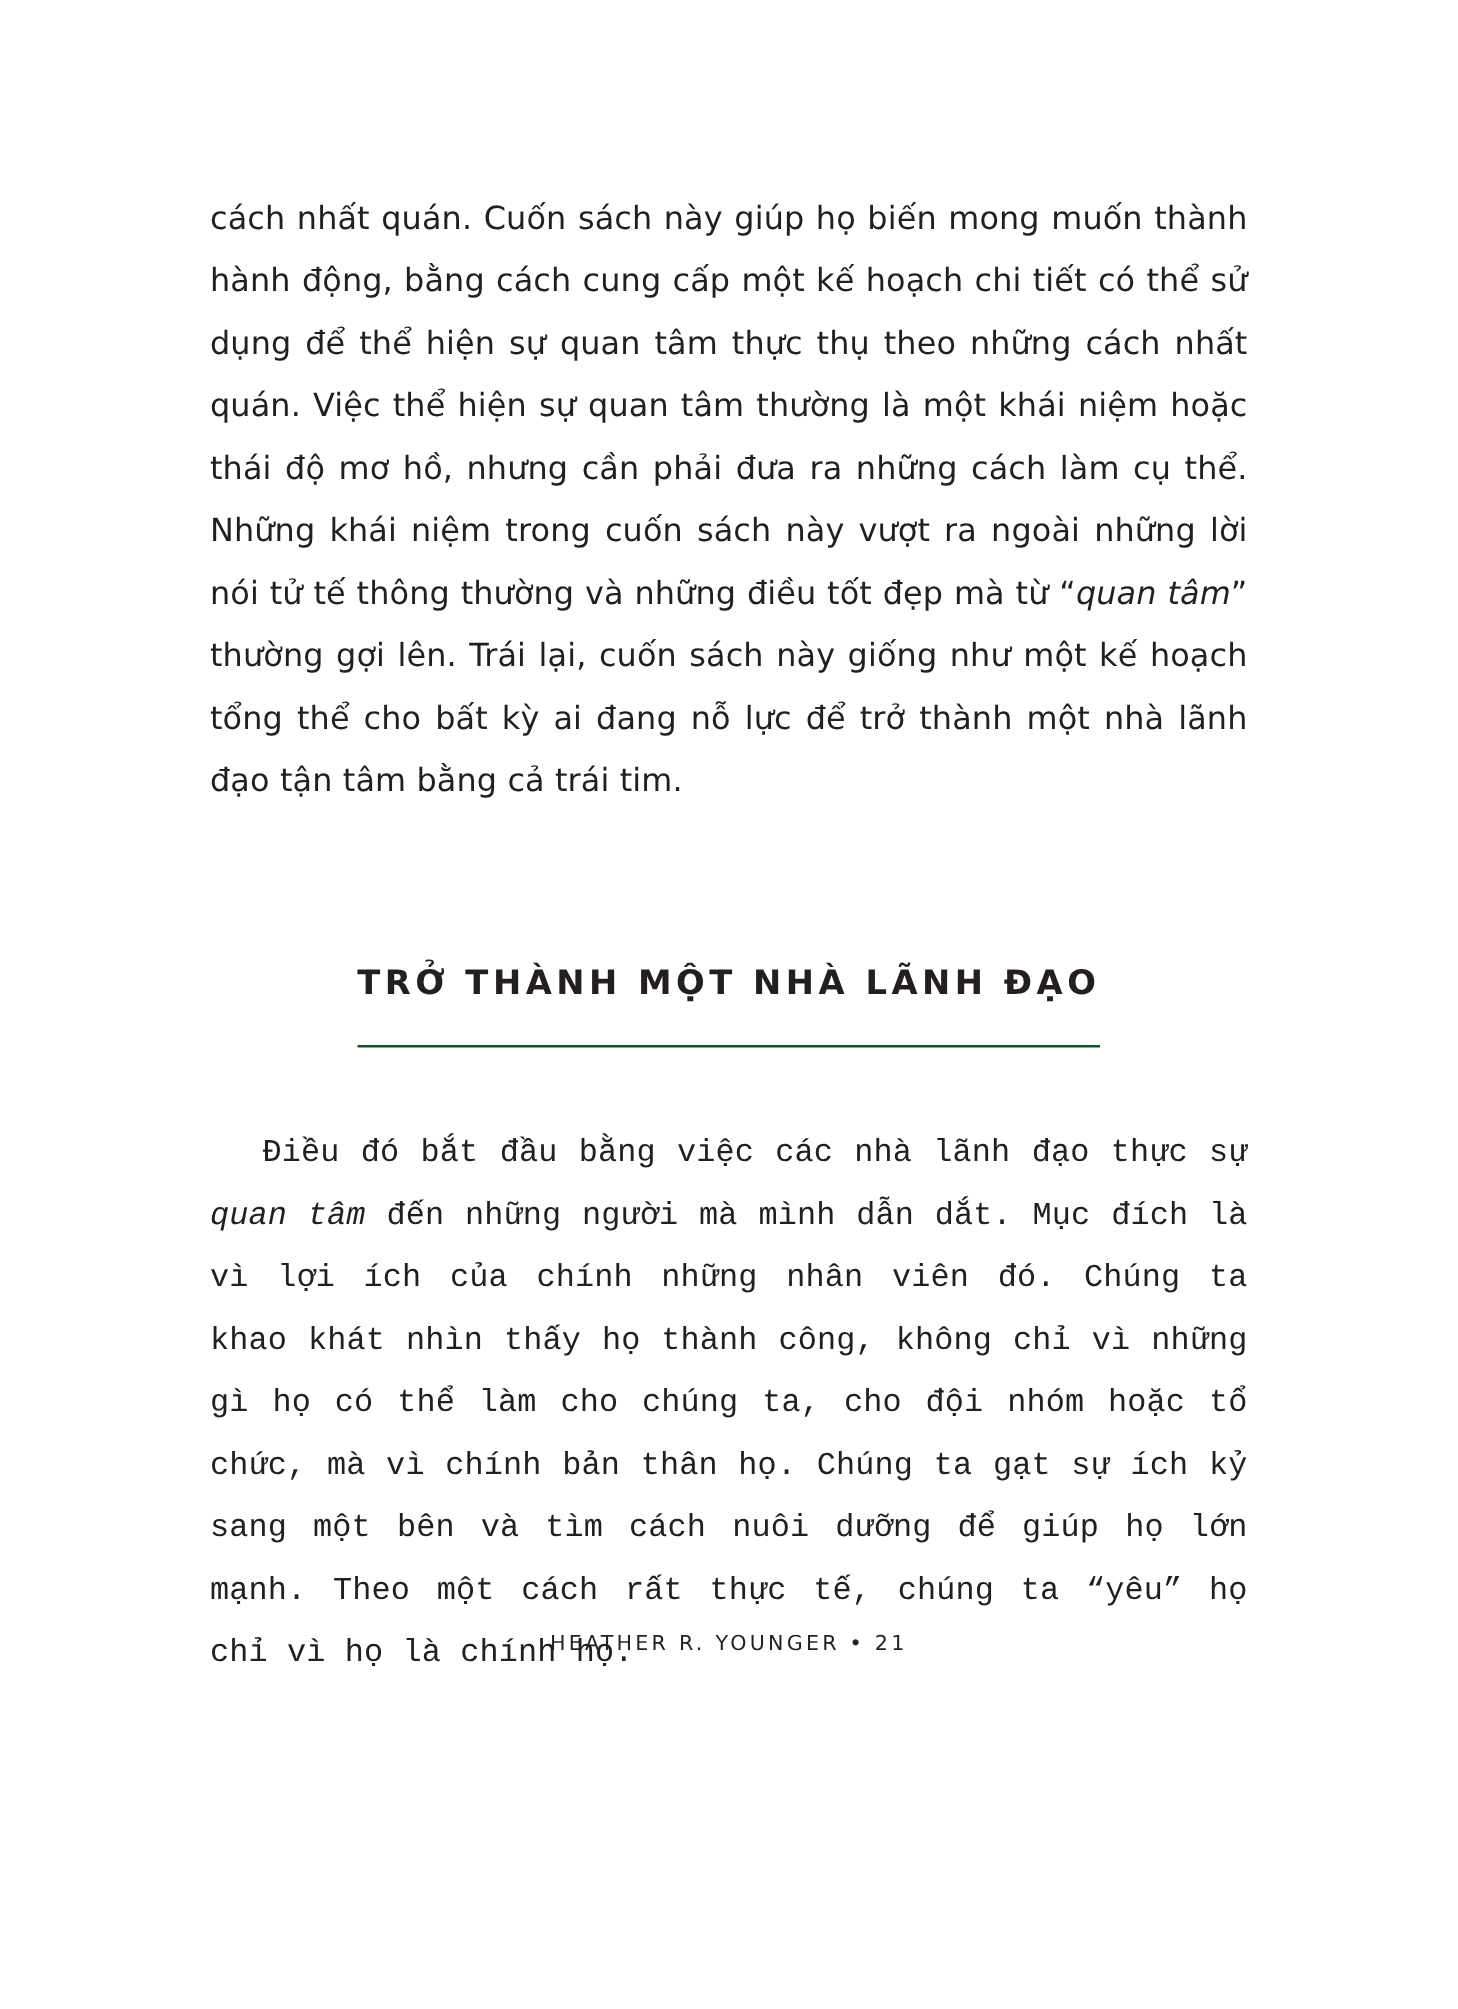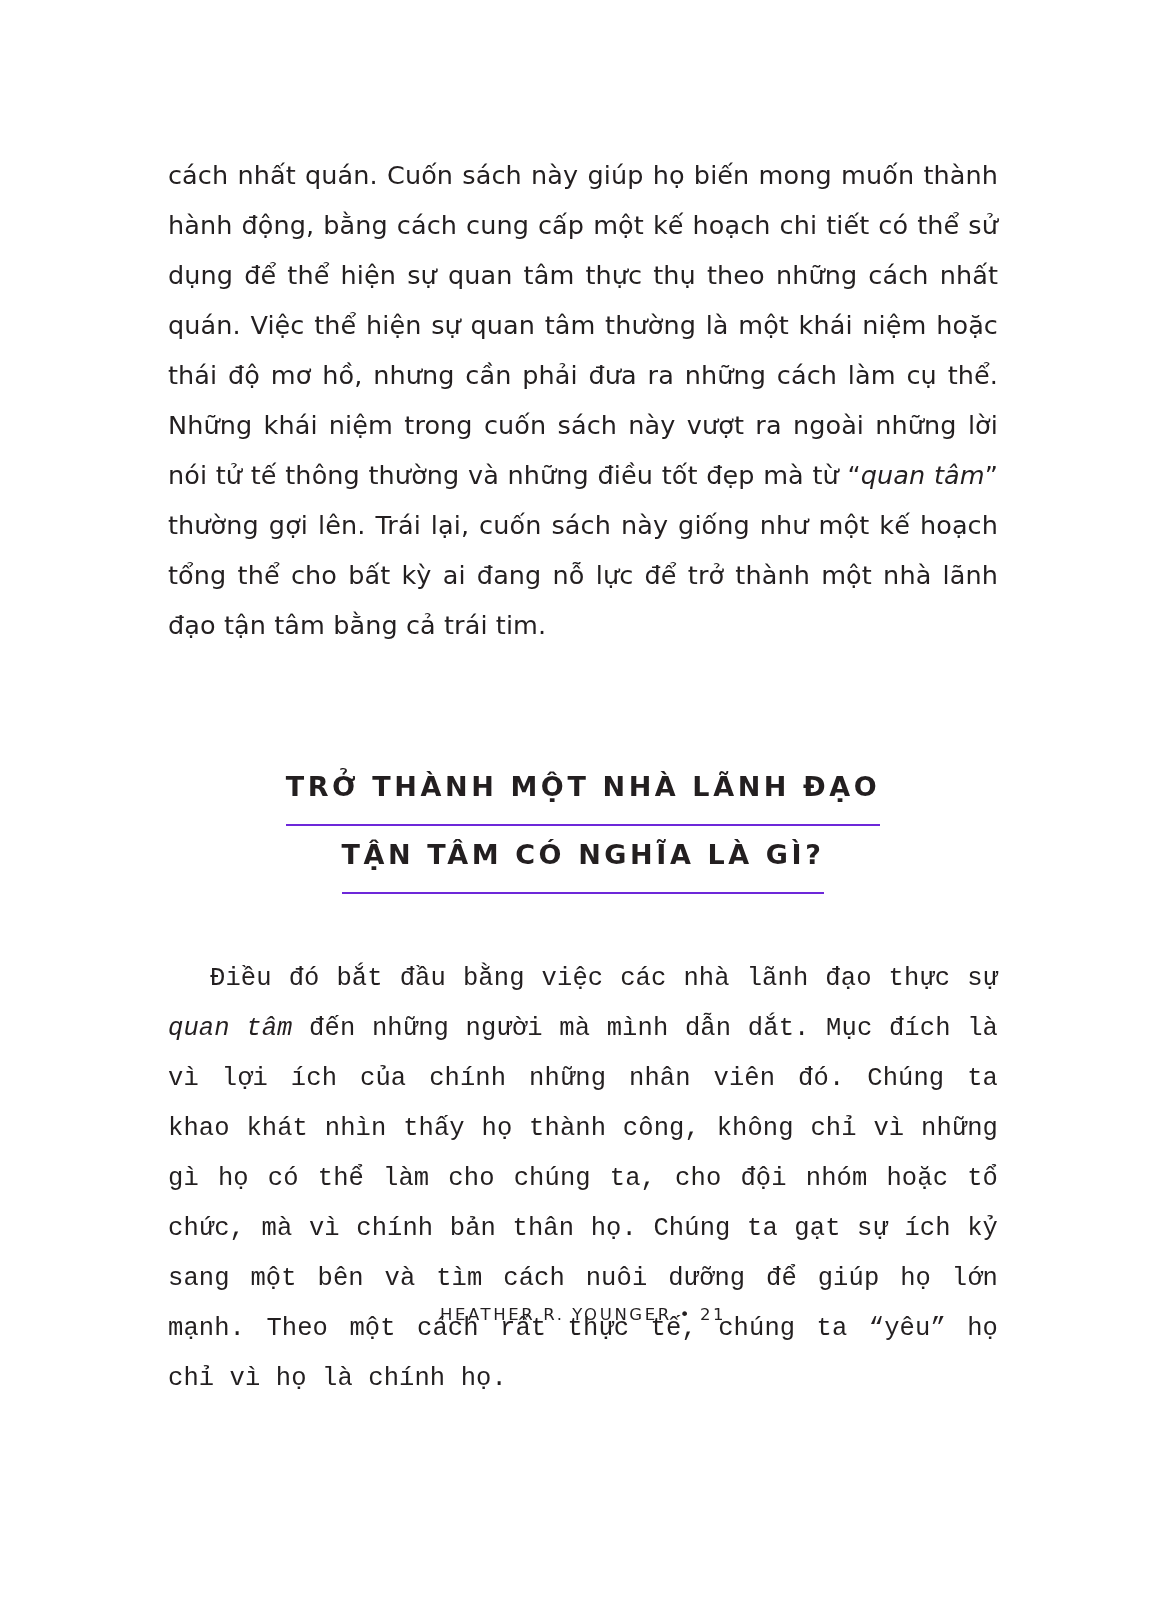--- a/index.html
+++ b/index.html
@@ -55,22 +55,22 @@
     line-height: 58px;
     color: #231f20;
     text-transform: uppercase;
   }
   .heading-block {
     margin-top: 108px;
     margin-bottom: 60px;
   }
   .heading-line {
     display: inline-block;
-    border-bottom: 2px solid #6d28d9;
-    padding-bottom: 8px;
+    border-bottom: 2px solid #14532d;
+    padding-bottom: 20px;
   }
   .footer {
     position: absolute;
     left: 0;
     right: 0;
     bottom: 90px;
     text-align: center;
     font-family: "DejaVu Sans", sans-serif;
     font-size: 16.5px;
     letter-spacing: 2.6px;
@@ -83,21 +83,20 @@
 </style>
 </head>
 <body>
 
 <div class="page">
 
   <p class="body-text para-continued"><span>cách nhất quán. Cuốn sách này giúp họ biến mong muốn thành hành động, bằng cách cung cấp một kế hoạch chi tiết có thể sử dụng để thể hiện sự quan tâm thực thụ theo những cách nhất quán. Việc thể hiện sự quan tâm thường là một khái niệm hoặc thái độ mơ hồ, nhưng cần phải đưa ra những cách làm cụ thể. Những khái niệm trong cuốn sách này vượt ra ngoài những lời nói tử tế thông thường và những điều tốt đẹp mà từ “</span><span class="italic">quan tâm</span><span>” thường gợi lên. Trái lại, cuốn sách này giống như một kế hoạch tổng thể cho bất kỳ ai đang nỗ lực để trở thành một nhà lãnh đạo tận tâm bằng cả trái tim.</span></p>
 
   <div class="heading-block">
     <div class="section-heading"><span class="heading-line">TRỞ THÀNH MỘT NHÀ LÃNH ĐẠO</span></div>
-    <div class="section-heading"><span class="heading-line">TẬN TÂM CÓ NGHĨA LÀ GÌ?</span></div>
   </div>
 
   <p class="body-text para-indent"><span>Điều đó bắt đầu bằng việc các nhà lãnh đạo thực sự </span><span class="italic">quan tâm</span><span> đến những người mà mình dẫn dắt. Mục đích là vì lợi ích của chính những nhân viên đó. Chúng ta khao khát nhìn thấy họ thành công, không chỉ vì những gì họ có thể làm cho chúng ta, cho đội nhóm hoặc tổ chức, mà vì chính bản thân họ. Chúng ta gạt sự ích kỷ sang một bên và tìm cách nuôi dưỡng để giúp họ lớn mạnh. Theo một cách rất thực tế, chúng ta “yêu” họ chỉ vì họ là chính họ.</span></p>
 
 
   <div class="footer">
     <span>HEATHER R. YOUNGER</span>
     <span class="sep">•</span>
     <span>21</span>
   </div>

